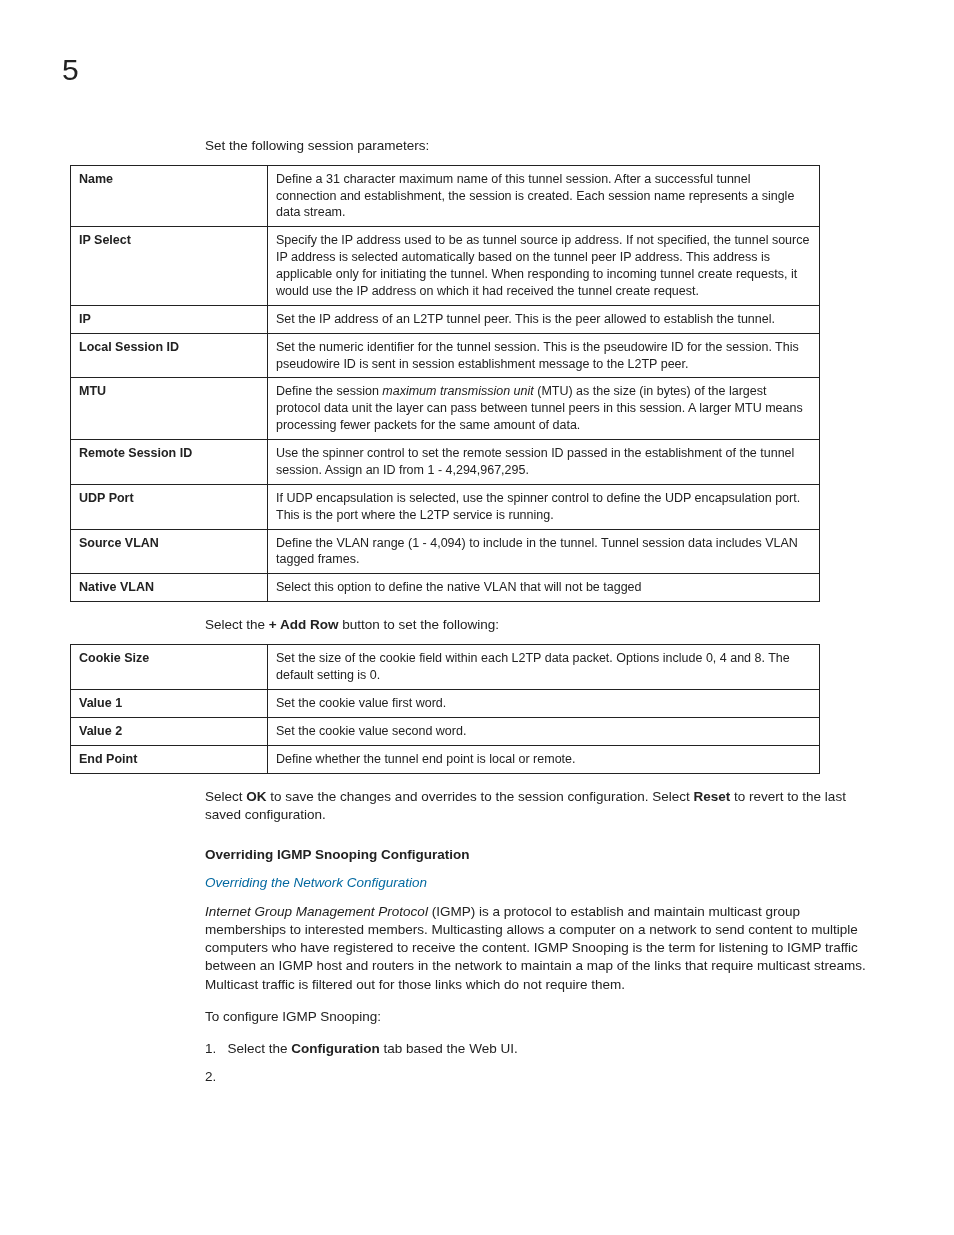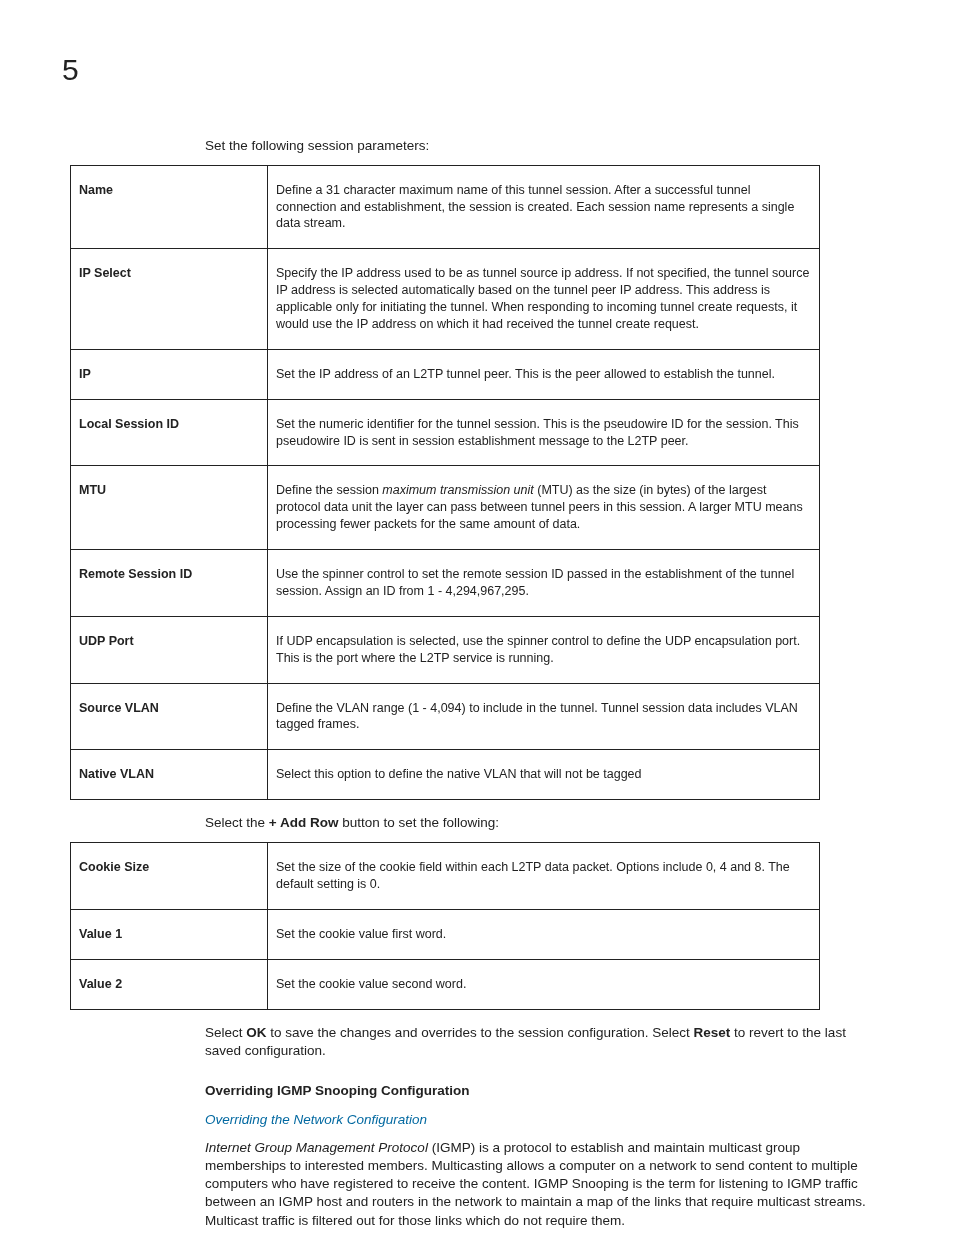--- a/index.html
+++ b/index.html
@@ -28,21 +28,21 @@
   }
   table.spec {
     border-collapse: collapse;
     width: 750px;
     margin-left: -135px;
     margin-bottom: 14px;
     font-size: 12.5px;
   }
   table.spec td {
     border: 1px solid #222;
-    padding: 16px 8px;
+    padding: 5px 8px;
     vertical-align: top;
     line-height: 1.35;
   }
   table.spec td.label {
     width: 180px;
     font-weight: bold;
   }
   .bold { font-weight: bold; }
   .italic { font-style: italic; }
   .heading2 {
@@ -128,35 +128,40 @@
           <td>Set the size of the cookie field within each L2TP data packet. Options include 0, 4 and 8. The default setting is 0.</td>
         </tr>
     <tr>
           <td class="label">Value 1</td>
           <td>Set the cookie value first word.</td>
         </tr>
     <tr>
           <td class="label">Value 2</td>
           <td>Set the cookie value second word.</td>
         </tr>
+    <tr>
+          <td class="label">End Point</td>
+          <td>Define whether the tunnel end point is local or remote.</td>
+        </tr>
   </tbody>
     </table>
 
   <div class="para">
     <span>Select </span><span class="bold">OK</span><span> to save the changes and overrides to the session configuration. Select </span><span class="bold">Reset</span><span> to revert to the last saved configuration.</span>
   </div>
 
   <div class="heading2">Overriding IGMP Snooping Configuration</div>
 
   <div class="link">Overriding the Network Configuration</div>
 
   <div class="para">
     <span class="italic">Internet Group Management Protocol</span><span> (IGMP) is a protocol to establish and maintain multicast group memberships to interested members. Multicasting allows a computer on a network to send content to multiple computers who have registered to receive the content. IGMP Snooping is the term for listening to IGMP traffic between an IGMP host and routers in the network to maintain a map of the links that require multicast streams. Multicast traffic is filtered out for those links which do not require them.</span>
   </div>
 
+  <div class="para">To configure IGMP Snooping:</div>
 
   <ol class="steps">
     <li>
       <span>1.</span>&nbsp;&nbsp;&nbsp;<span>Select the </span><span class="bold">Configuration</span><span> tab based the Web UI.</span>
     </li>
     <li>
       <span>2.</span>
     </li>
   </ol>
 

